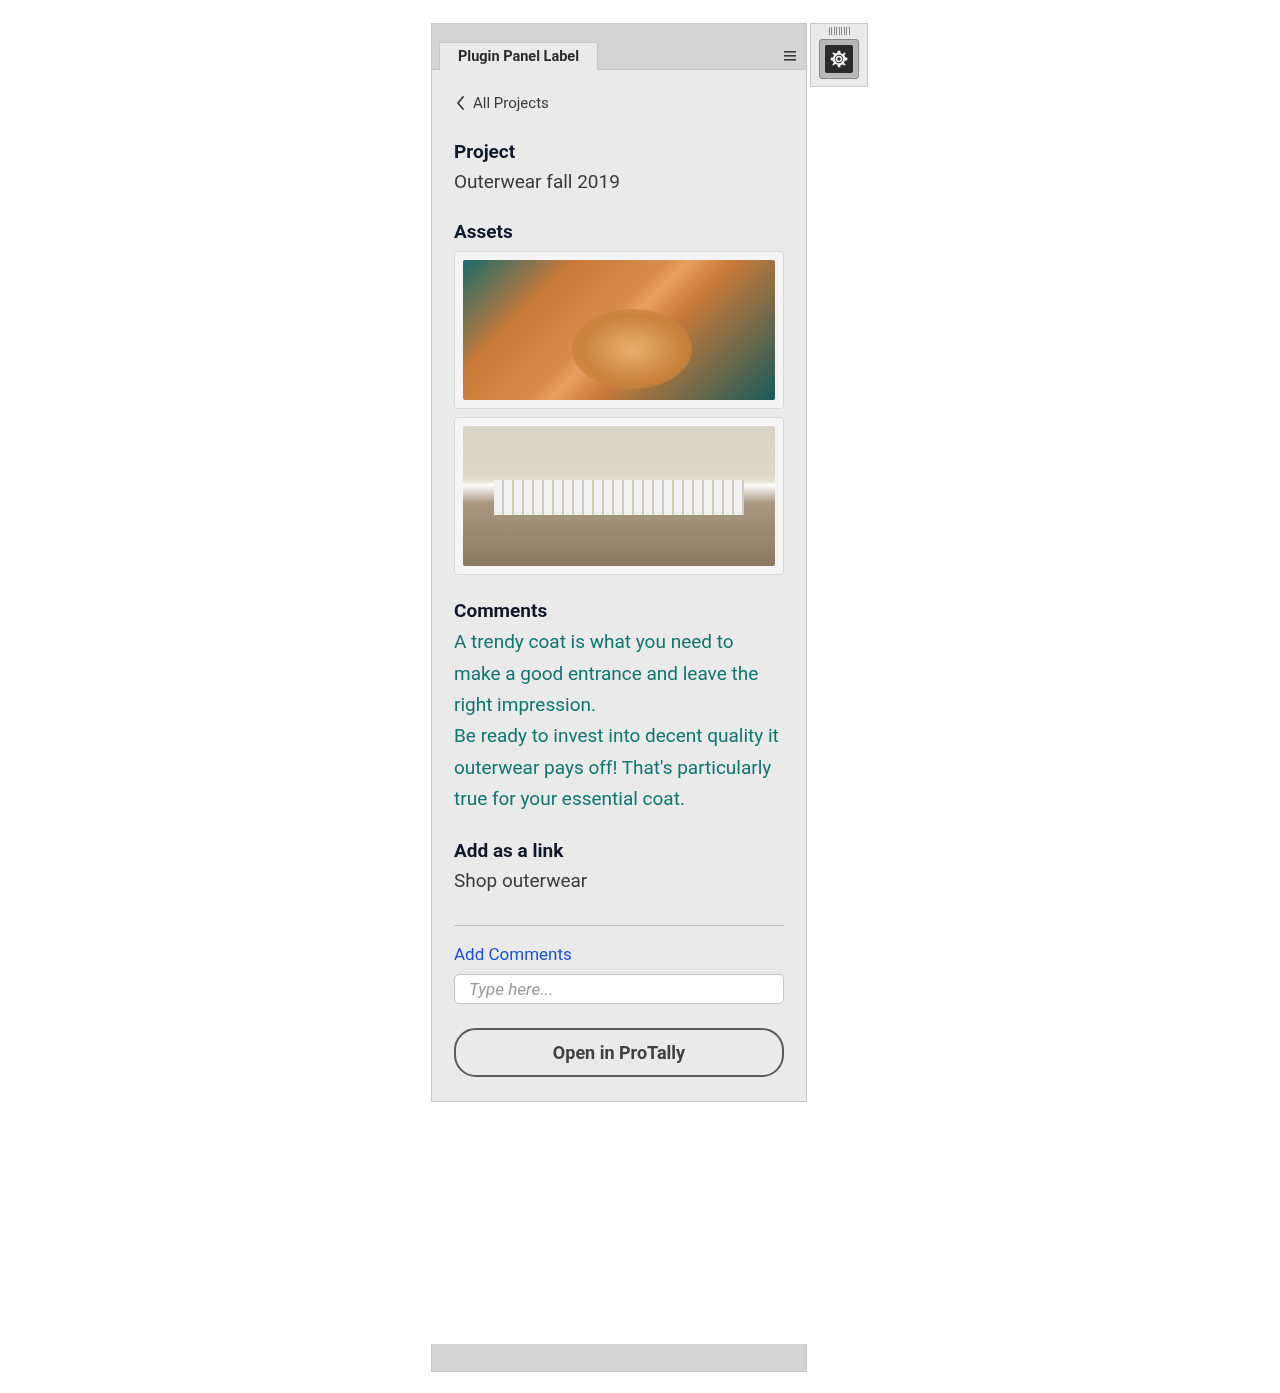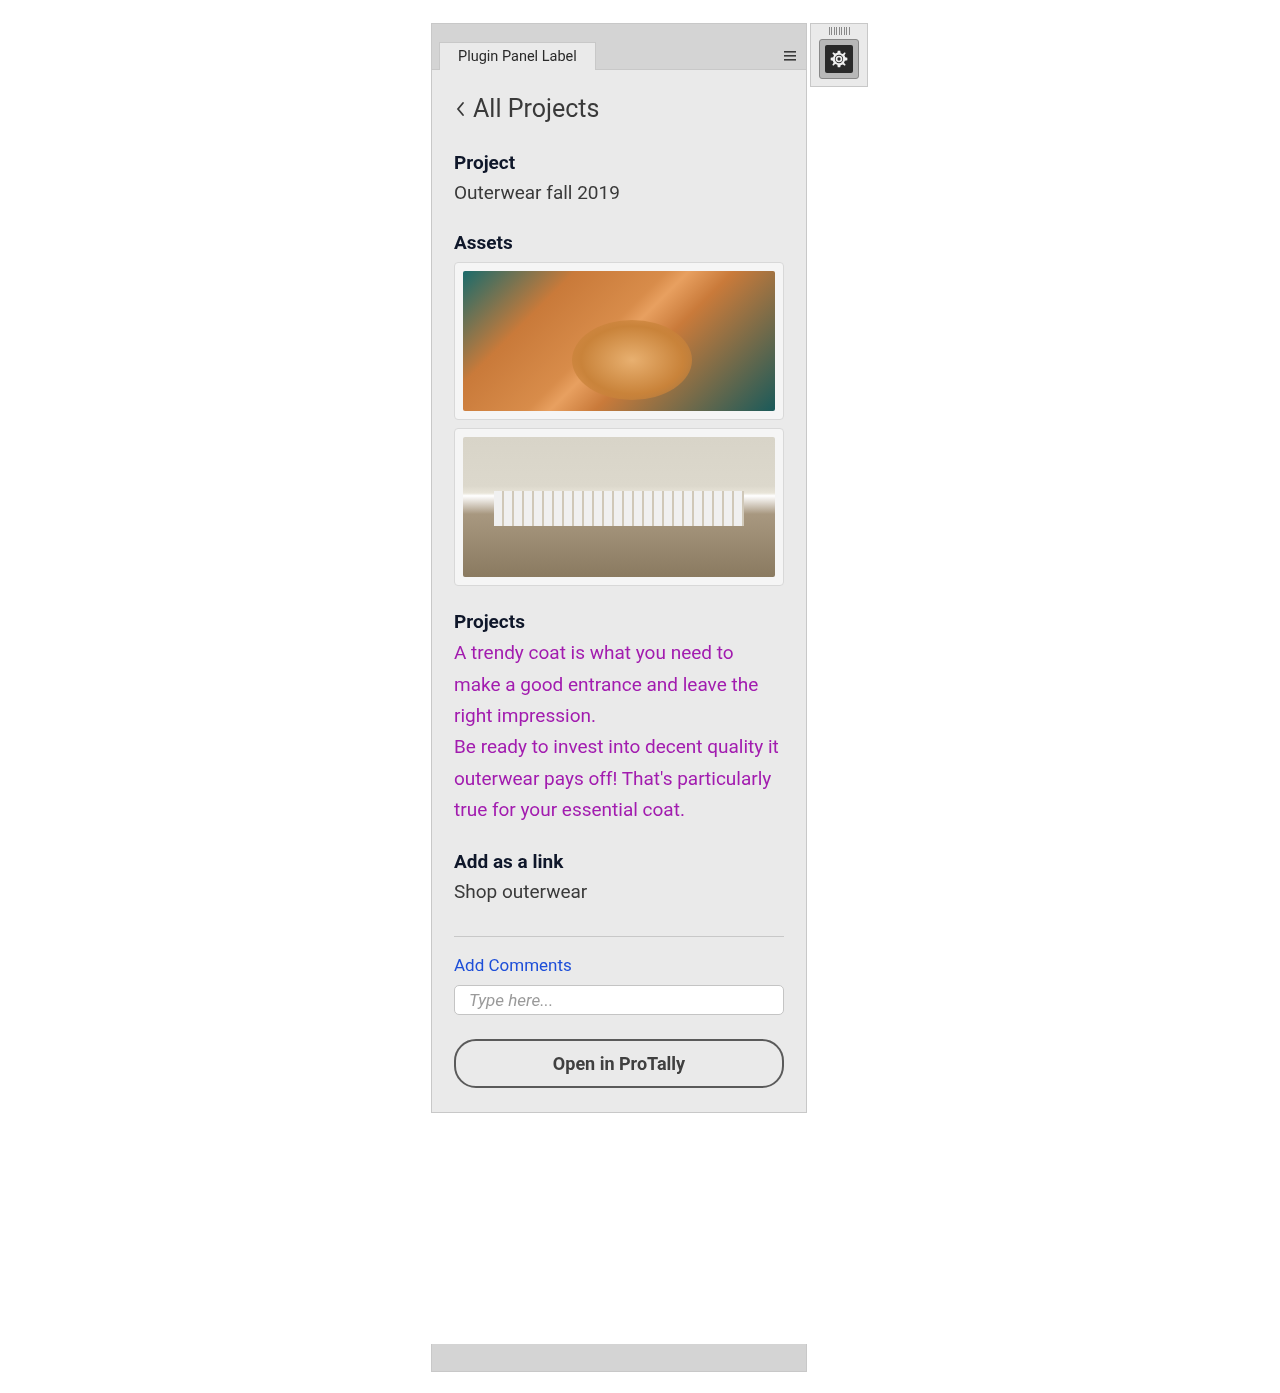--- a/index.html
+++ b/index.html
@@ -45,21 +45,21 @@
       padding-left: 0;
       padding-top: 18px;
     }
     
     .tab {
       background: #eaeaea;
       padding: 0 18px;
       display: flex;
       align-items: center;
       font-size: 14.5px;
-      font-weight: 400;
+      font-weight: 700;
       color: #2a2a2a;
       border: 1px solid #c8c8c8;
       border-bottom: none;
       margin-left: 7px;
       height: 28px;
     }
     
     .tab-spacer {
       flex: 1;
     }
@@ -90,21 +90,21 @@
       margin-bottom: 28px;
       margin-left: 2px;
     }
     
     .back-link svg {
       width: 9px;
       height: 16px;
     }
     
     .back-text {
-      font-size: 25px;
+      font-size: 15px;
       color: #3a3a3a;
       font-weight: 400;
     }
     
     .section-label {
       font-size: 19px;
       font-weight: 700;
       color: #0f172a;
       margin-bottom: 4px;
     }
@@ -167,21 +167,21 @@
       position: absolute;
       left: 10%;
       top: 38%;
       width: 80%;
       height: 25%;
       background: repeating-linear-gradient(90deg, #f0f0f0 0px, #f0f0f0 8px, #d0c8b8 8px, #d0c8b8 10px);
     }
     
     .message-text {
       font-size: 19px;
-      color: #a21caf;
+      color: #0f766e;
       line-height: 1.65;
       margin-bottom: 24px;
     }
     
     .message-text .para {
       display: block;
     }
     
     .divider {
       border: none;
@@ -307,21 +307,21 @@
     <div class="assets-container">
       <div class="asset-thumb">
         <div class="asset-img asset-img-1"></div>
       </div>
       <div class="asset-thumb">
         <div class="asset-img asset-img-2"></div>
       </div>
     </div>
     
     
-    <div class="section-label">Projects</div>
+    <div class="section-label">Comments</div>
     <div class="message-text">
       <span class="para">A trendy coat is what you need to make a good entrance and leave the right impression.</span>
       <span class="para">Be ready to invest into decent quality it outerwear pays off! That's particularly true for your essential coat.</span>
     </div>
     
     <div class="section-label">Add as a link</div>
     <div class="section-value" style="margin-bottom:30px;">Shop outerwear</div>
     
     <hr class="divider">
     

